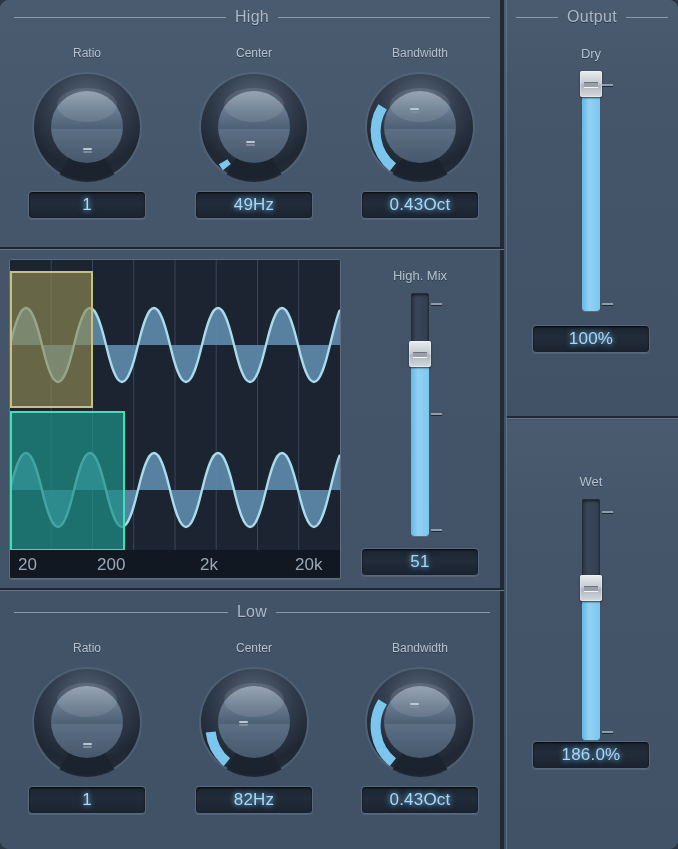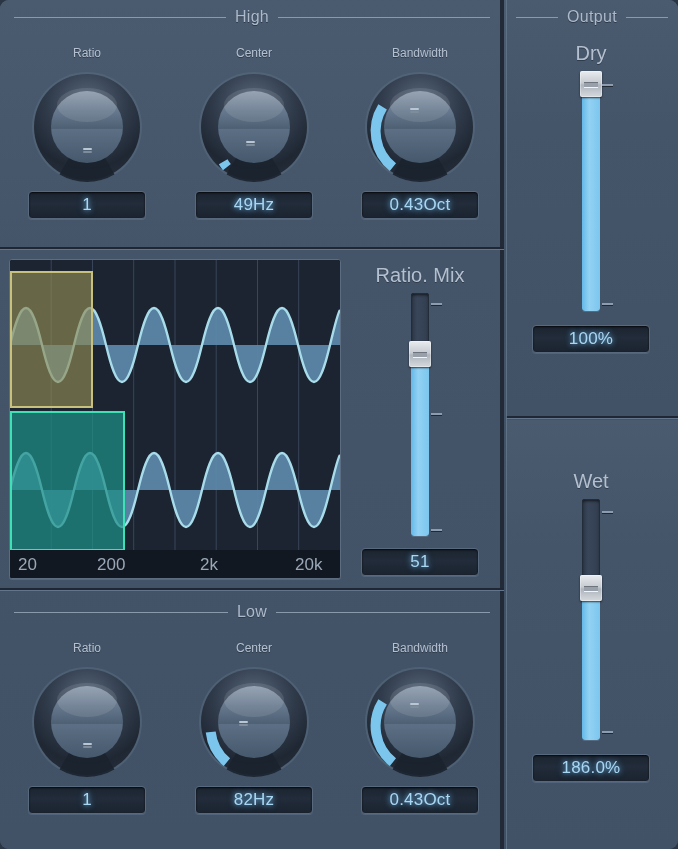--- a/index.html
+++ b/index.html
@@ -98,21 +98,21 @@
   .field span {
     font-size: 17px;
     color: #a9d6f2;
     text-shadow: 0 0 5px rgba(120,195,245,.85), 0 0 9px rgba(90,175,235,.45);
     letter-spacing: 0.2px;
   }
 
   
   .slider-col { position: absolute; text-align: center; width: 130px; }
   .slider-label {
-    font-size: 20px;
+    font-size: 13px;
     color: #b4c0d0;
     text-shadow: 0 1px 0 #303c4b;
     height: 19px; line-height: 19px;
     margin-bottom: 8px;
   }
   .slider-body { position: relative; width: 130px; margin: 0 auto; }
   .slider-track {
     position: absolute;
     left: 50%;
     transform: translateX(-50%);
@@ -304,21 +304,21 @@
       <g font-family="Liberation Sans, sans-serif" font-size="17" fill="#9aa7b6">
         <text x="8" y="310">20</text>
         <text x="87" y="310">200</text>
         <text x="190" y="310">2k</text>
         <text x="285" y="310">20k</text>
       </g>
     </svg>
   </div>
 
   <div class="slider-col" style="left:355px; top:266px;">
-    <div class="slider-label">Ratio. Mix</div>
+    <div class="slider-label">High. Mix</div>
     <div class="slider-body" style="height:243px;">
       <div class="slider-track" style="top:0; height:243px;">
         <div class="slider-fill" style="height:75%;"></div>
       </div>
       <div class="slider-handle" style="top:48px;"></div>
       <div class="tick" style="left:76px; top:10px;"></div>
       <div class="tick" style="left:76px; top:120px;"></div>
       <div class="tick" style="left:76px; top:236px;"></div>
     </div>
     <div class="field" style="margin-top:12px;">
@@ -422,20 +422,20 @@
   <div class="slider-col" style="left:526px; top:472px;">
     <div class="slider-label">Wet</div>
     <div class="slider-body" style="height:241px;">
       <div class="slider-track" style="top:0; height:241px;">
         <div class="slider-fill" style="height:63%;"></div>
       </div>
       <div class="slider-handle" style="top:76px;"></div>
       <div class="tick" style="left:76px; top:12px;"></div>
       <div class="tick" style="left:76px; top:232px;"></div>
     </div>
-    <div class="field" style="margin-top:14px;">
+    <div class="field" style="margin-top:1px;">
       <span>186.0%</span>
     </div>
   </div>
 
   <div class="hl-line" style="left:506px; top:0; width:1px; height:849px; background:#62758a; opacity:.85;"></div>
 
 </div>
 
 </body></html>

